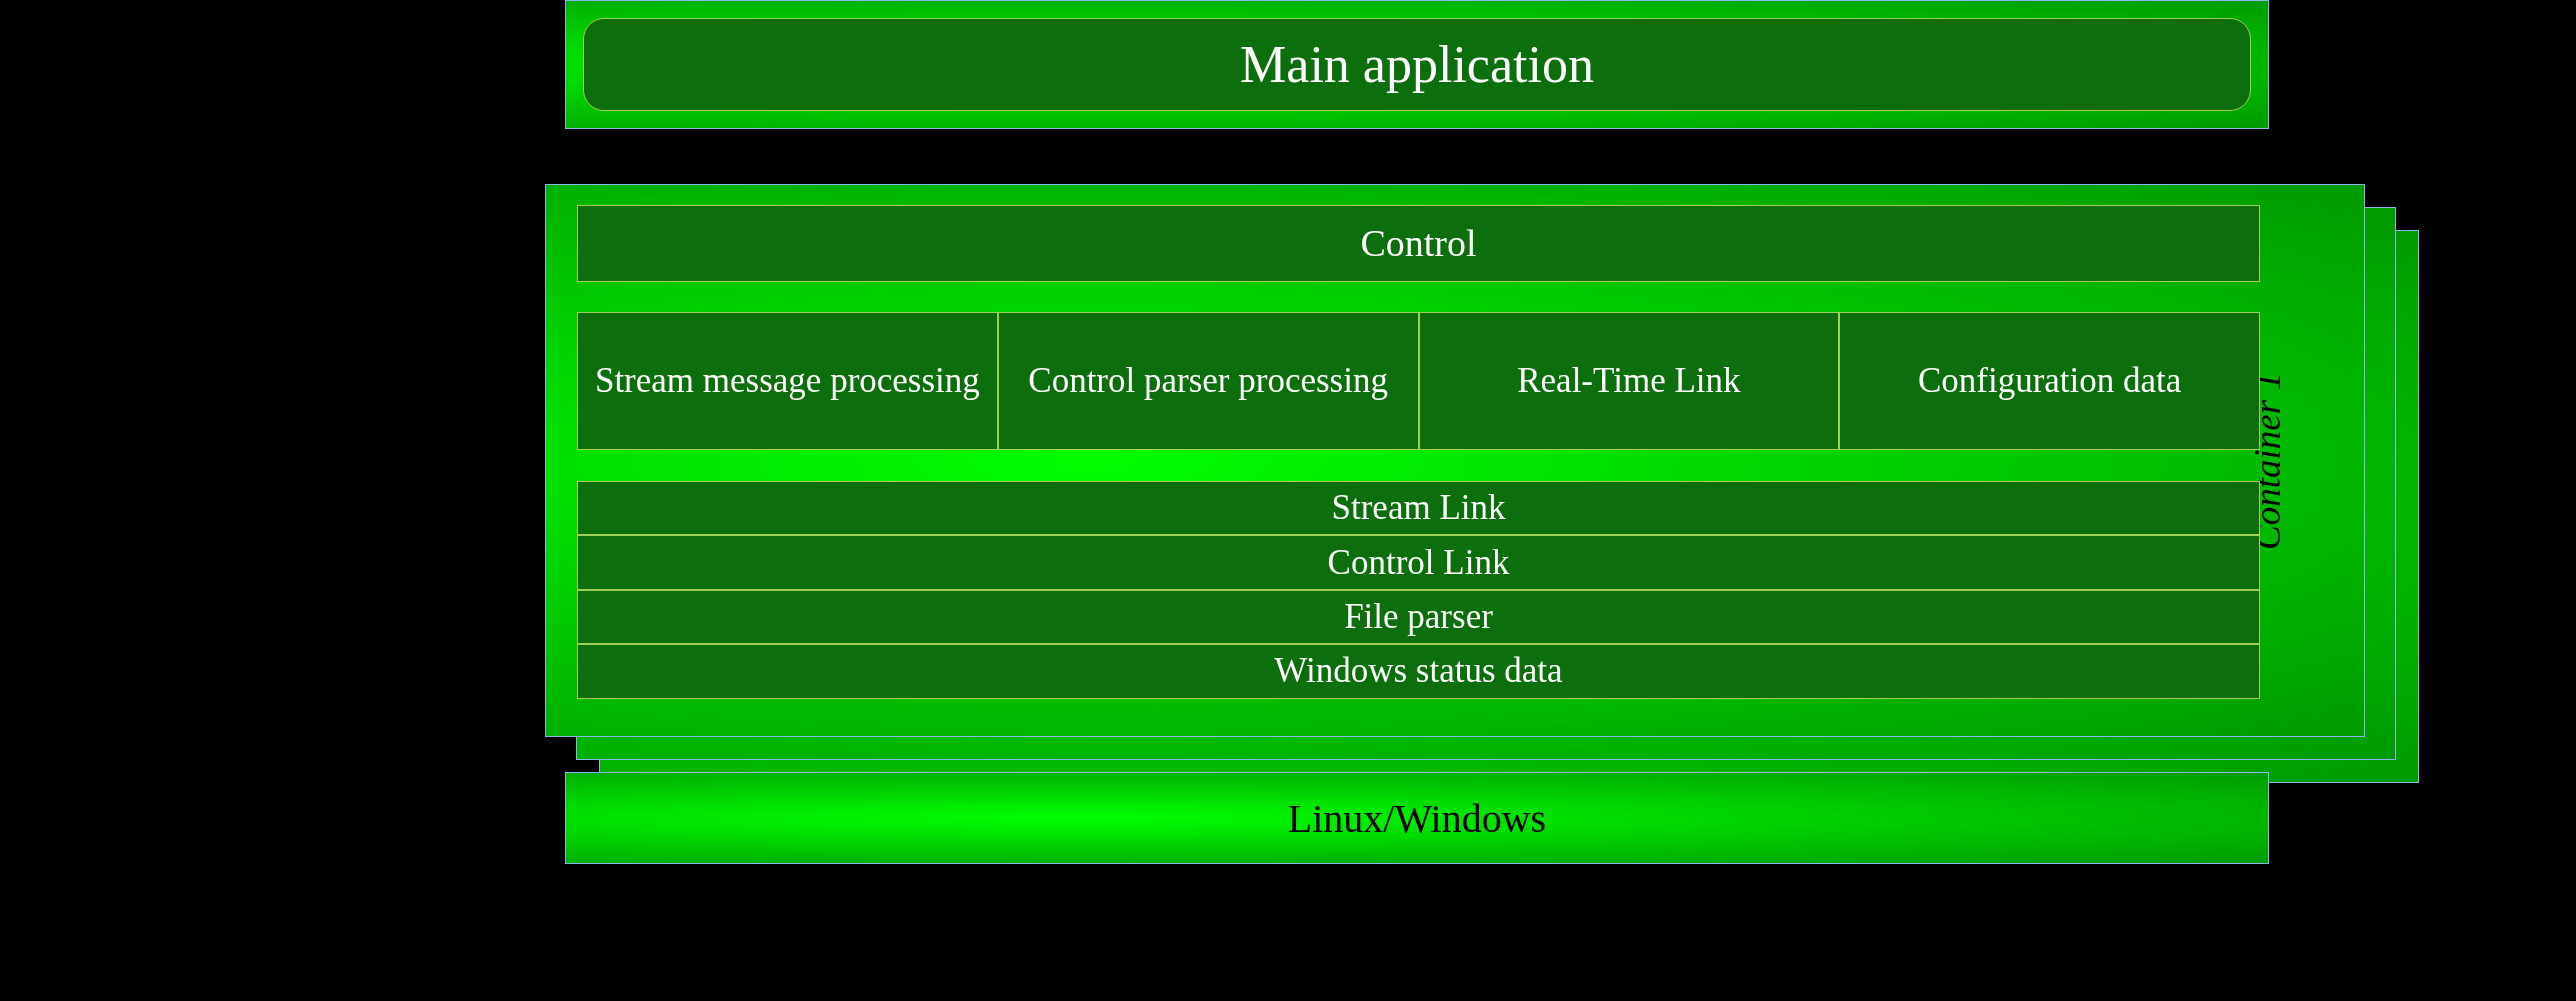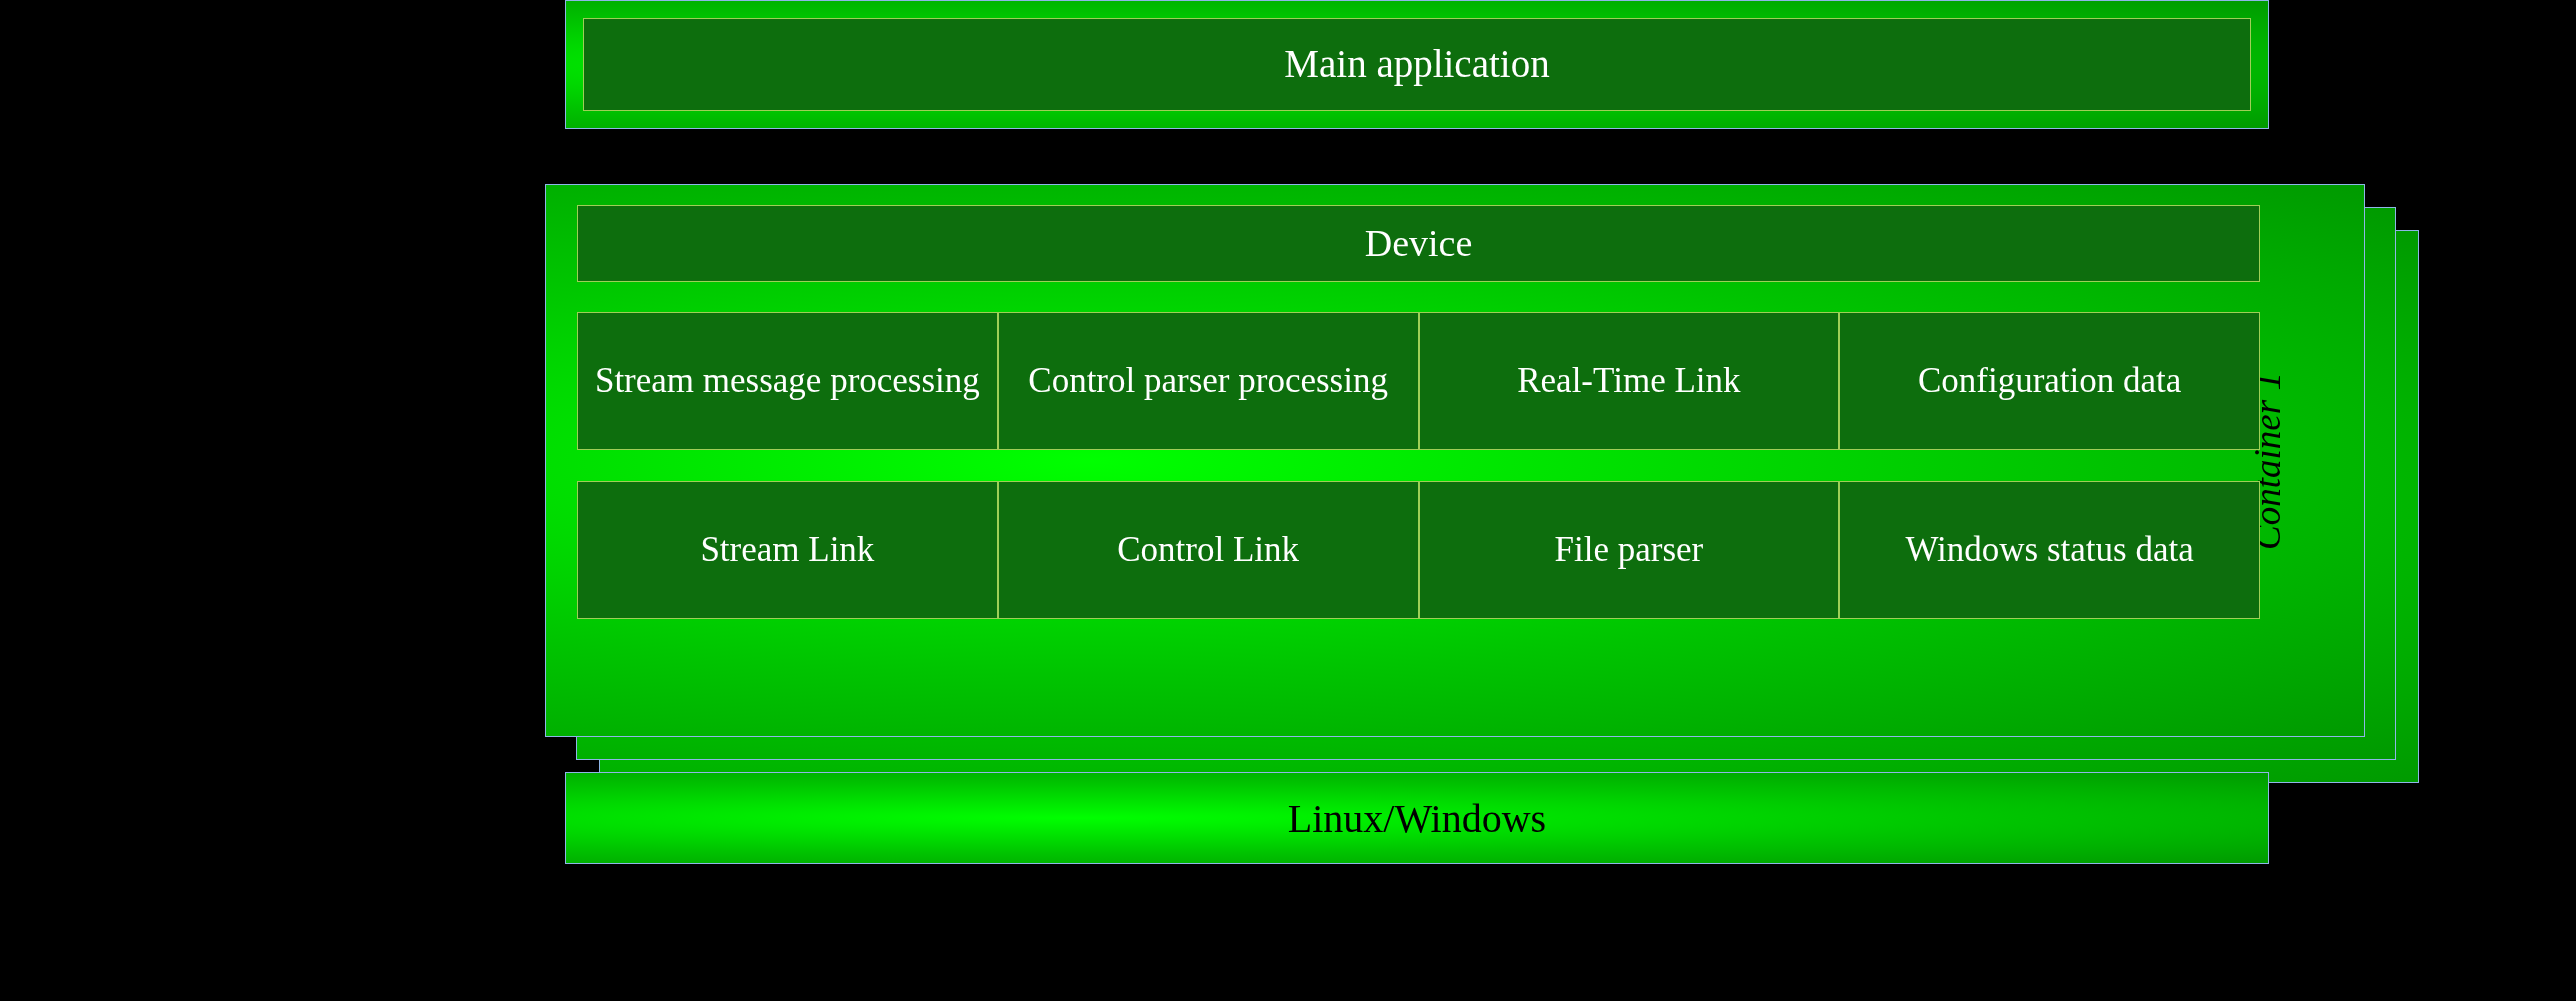--- a/index.html
+++ b/index.html
@@ -36,21 +36,22 @@
     position: absolute;
     left: 565px;
     top: 0px;
     width: 1704px;
     height: 129px;
     padding: 17px;
   }
   .topbar .dark-box {
     width: 100%;
     height: 100%;
-    font-size: 39px;
+    font-size: 52px;
+    border-radius: 21px;
   }
 
   
   .container-card {
     position: absolute;
     width: 1820px;
     height: 553px;
   }
   .c3 { left: 599px; top: 230px; }
   .c2 { left: 576px; top: 207px; }
@@ -80,21 +81,21 @@
     left: 0; right: 0; top: 0;
     height: 77px;
     font-size: 38px;
   }
   .row {
     position: absolute;
     left: 0; right: 0;
     display: flex;
   }
   .row1 { top: 107px; height: 138px; }
-  .row2 { top: 276px; height: 138px; }
+  .row2 { top: 276px; height: 138px; flex-direction: column; }
   .row .dark-box {
     flex: 1 1 0;
     font-size: 35px;
   }
 
   
   .osbar {
     position: absolute;
     left: 565px;
     top: 772px;
@@ -119,21 +120,21 @@
 </div>
 
 <div class="container-card grad-panel c2">
   <div class="container-label">Container 2</div>
 </div>
 
 <div class="container-card grad-panel c1">
   <div class="container-label">Container 1</div>
 
   <div class="c1-content">
-    <div class="dark-box c1-device">Device</div>
+    <div class="dark-box c1-device">Control</div>
 
     <div class="row row1">
       <div class="dark-box">Stream message processing</div>
       <div class="dark-box">Control parser processing</div>
       <div class="dark-box">Real-Time Link</div>
       <div class="dark-box">Configuration data</div>
     </div>
 
     <div class="row row2">
       <div class="dark-box">Stream Link</div>

